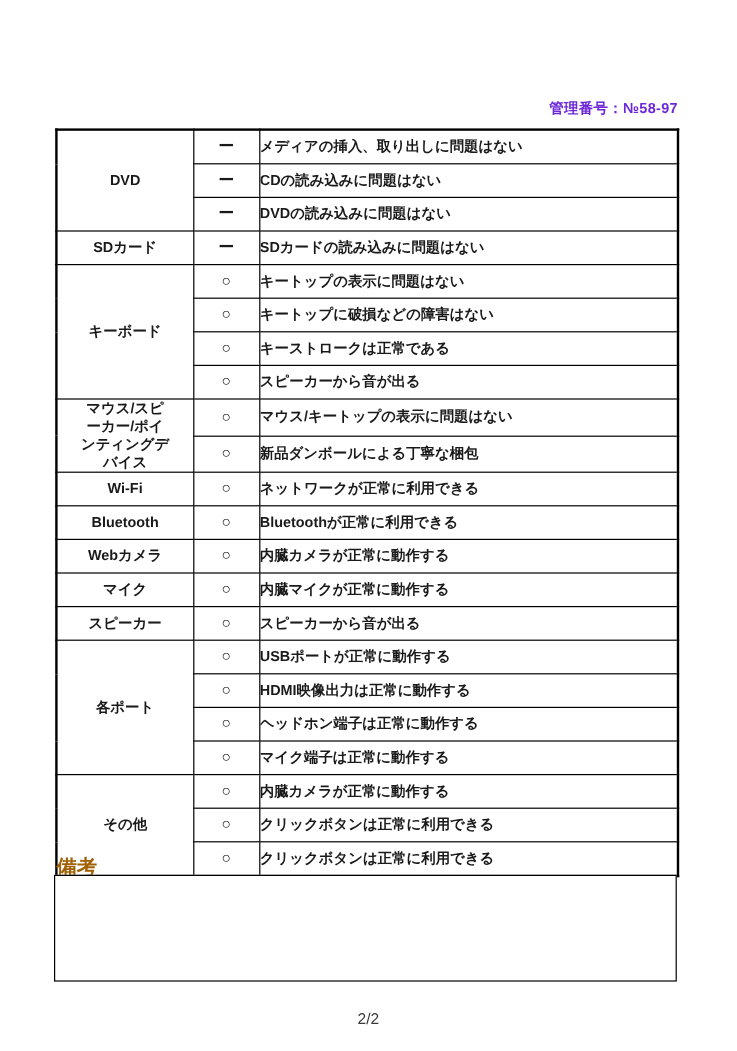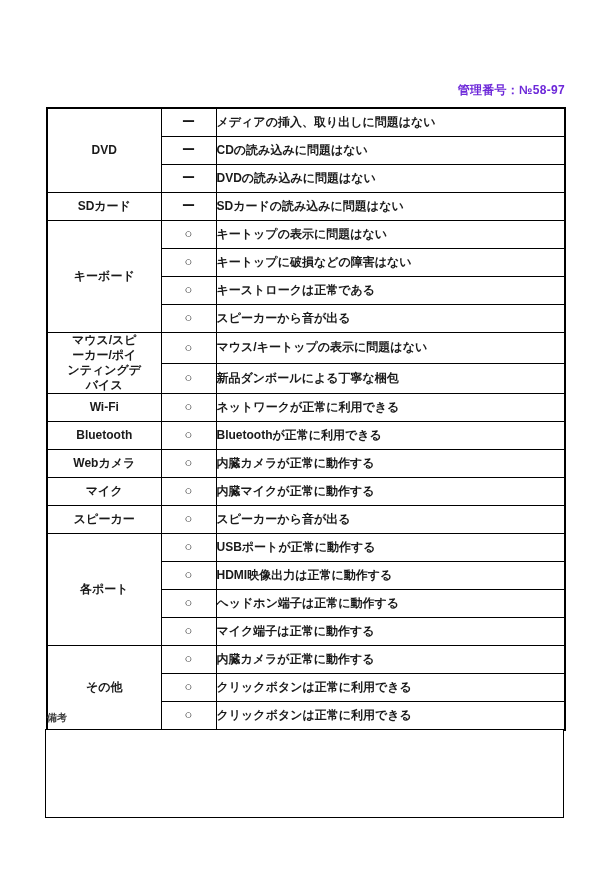--- a/index.html
+++ b/index.html
@@ -53,23 +53,23 @@
     font-size: 13px;
   }
   table.checklist td.desc {
     text-align: left;
     padding-right: 6px;
     white-space: nowrap;
   }
   .remarks-label {
     position: absolute;
     left: 47px; top: 711px;
-    font-size: 10px;
+    font-size: 17px;
     font-weight: bold;
-    color: #404040;
+    color: #a16207;
   }
   .remarks-box {
     position: absolute;
     left: 45px; top: 729px;
     width: 517px; height: 87px;
     border: 1.5px solid #000;
     background: #ffffff;
   }
   .page-number {
     position: absolute;
@@ -194,14 +194,15 @@
           <td class="mark">○</td>
           <td class="desc">クリックボタンは正常に利用できる</td>
         </tr>
       </tbody>
   </table>
 
   <div class="remarks-label">備考</div>
 
   <div class="remarks-box"></div>
 
+  <div class="page-number">2/2</div>
 
 </div>
 
 </body></html>

